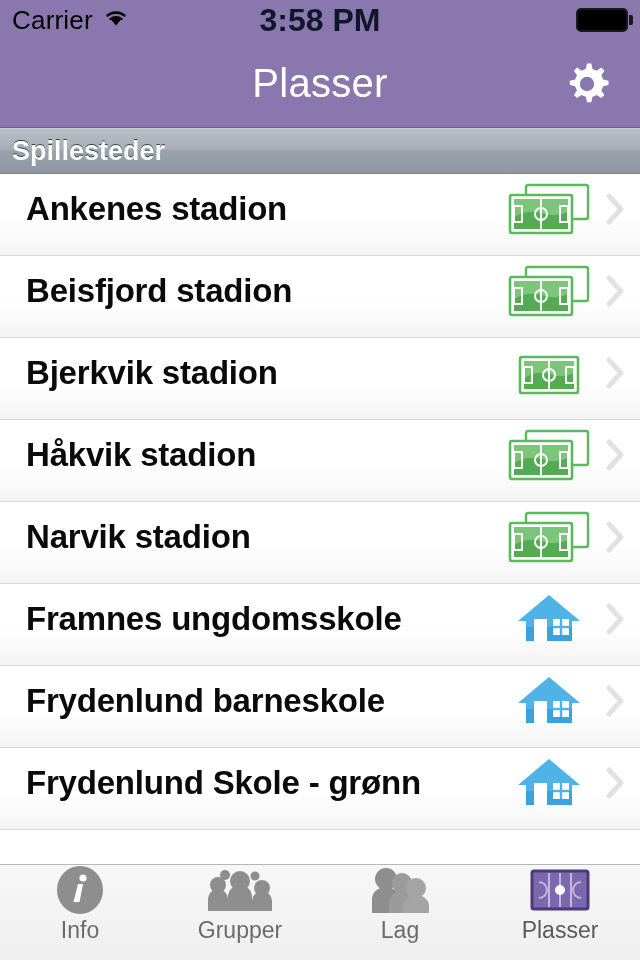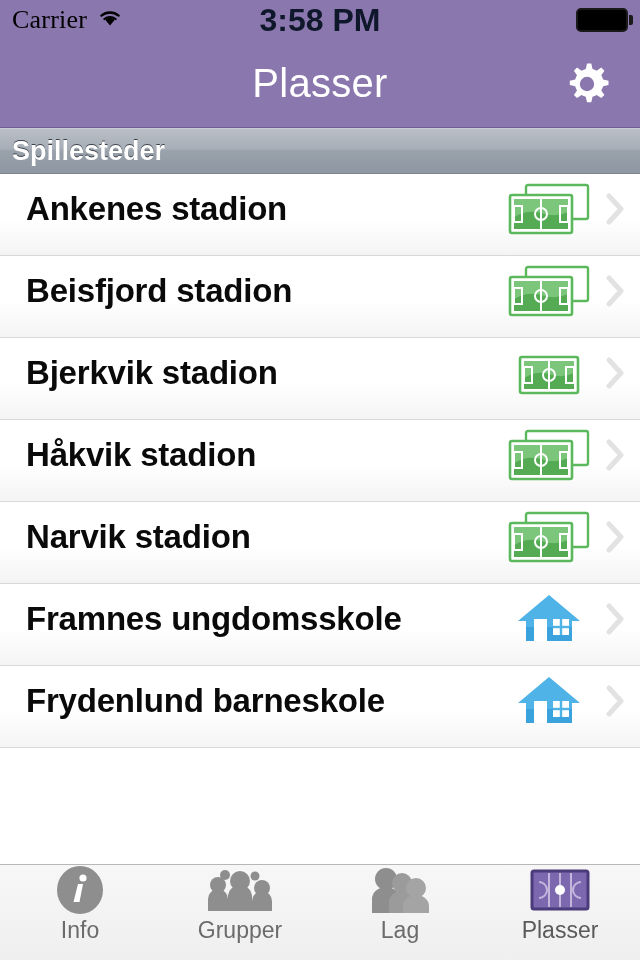--- a/index.html
+++ b/index.html
@@ -8,21 +8,21 @@
     font-family:"Liberation Sans", sans-serif;
     background:#ffffff;
   }
   #app { position:relative; width:640px; height:960px; display:flex; flex-direction:column; }
 
   
   .statusbar {
     height:40px; flex:0 0 40px; background:#8a77ae;
     display:flex; align-items:center; position:relative; padding:0 12px;
   }
-  .sb-left { display:flex; align-items:center; gap:8px;font-family:Liberation Serif, serif; }
+  .sb-left { display:flex; align-items:center; gap:8px; }
   .sb-carrier { font-size:26px; color:#000; letter-spacing:0.2px; }
   .sb-time {
     position:absolute; left:0; right:0; text-align:center;
     font-size:32px; font-weight:bold; color:#0f172a; pointer-events:none;
   }
   .sb-right { margin-left:auto; display:flex; align-items:center; }
   .battery { position:relative; width:52px; height:24px; }
   .battery .shell {
     position:absolute; inset:0; border:2px solid #1a1a1a; border-radius:5px;
     background:#000;
@@ -277,20 +277,40 @@
           </svg>
         </span>
         <span class="chevron">
           <svg width="20" height="32" viewBox="0 0 20 32">
               <path d="M4 3 L16 16 L4 29" fill="none" stroke="#e2e2e2" stroke-width="5" stroke-linecap="round" stroke-linejoin="round"></path>
             </svg>
         </span>
       </span>
     </div>
 
+    <div class="cell">
+      <span class="cell-title">Frydenlund Skole - grønn</span>
+      <span class="cell-right">
+        <span class="cell-icon">
+          <svg width="70" height="56" viewBox="0 0 70 56">
+            <path d="M35 4 L66 30 L58 30 L58 50 L12 50 L12 30 L4 30 Z" fill="#4fb3e8"></path>
+            <path d="M12 36 L58 36 L58 50 L12 50 Z" fill="#3aa3dd"></path>
+            <rect x="20" y="28" width="13" height="22" fill="#ffffff"></rect>
+            <rect x="39" y="28" width="16" height="16" fill="#ffffff"></rect>
+            <line x1="47" y1="28" x2="47" y2="44" stroke="#4fb3e8" stroke-width="2.4"></line>
+            <line x1="39" y1="36" x2="55" y2="36" stroke="#4fb3e8" stroke-width="2.4"></line>
+          </svg>
+        </span>
+        <span class="chevron">
+          <svg width="20" height="32" viewBox="0 0 20 32">
+              <path d="M4 3 L16 16 L4 29" fill="none" stroke="#e2e2e2" stroke-width="5" stroke-linecap="round" stroke-linejoin="round"></path>
+            </svg>
+        </span>
+      </span>
+    </div>
 
   </div>
 
   <div class="tabbar">
 
     <div class="tab">
       <span class="tab-icon">
         <svg width="56" height="50" viewBox="0 0 56 50">
           <ellipse cx="28" cy="25" rx="23" ry="24" fill="#8e8e8e"></ellipse>
           <circle cx="31" cy="13" r="3.6" fill="#ffffff"></circle>

